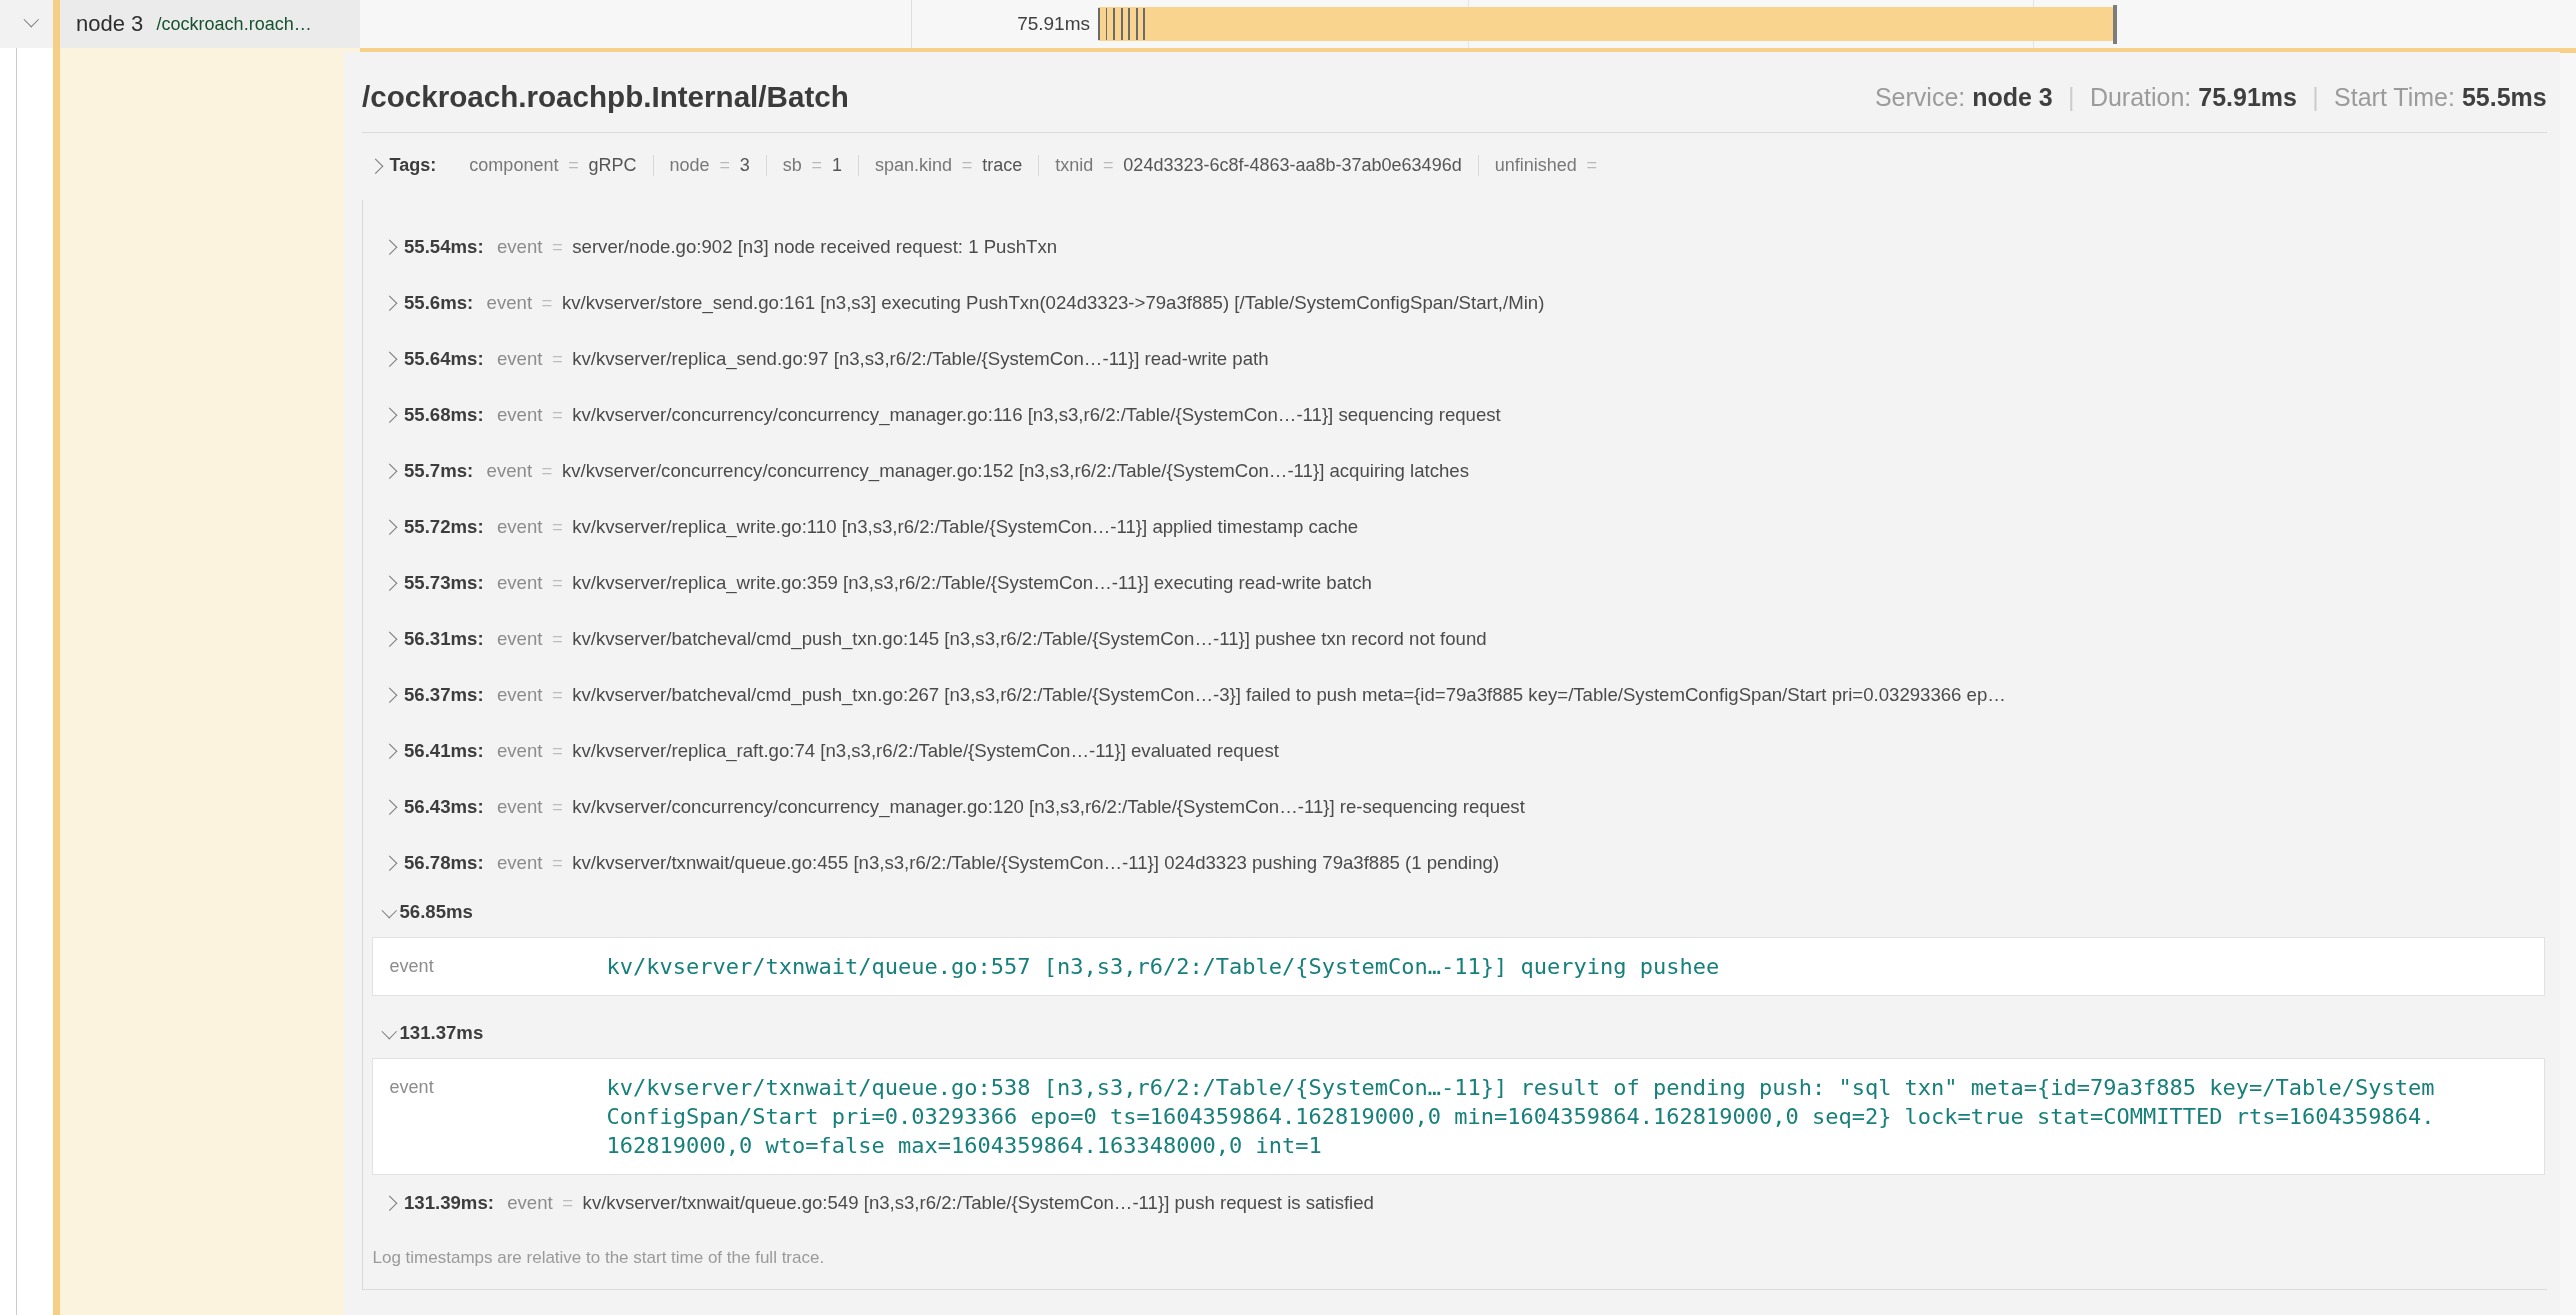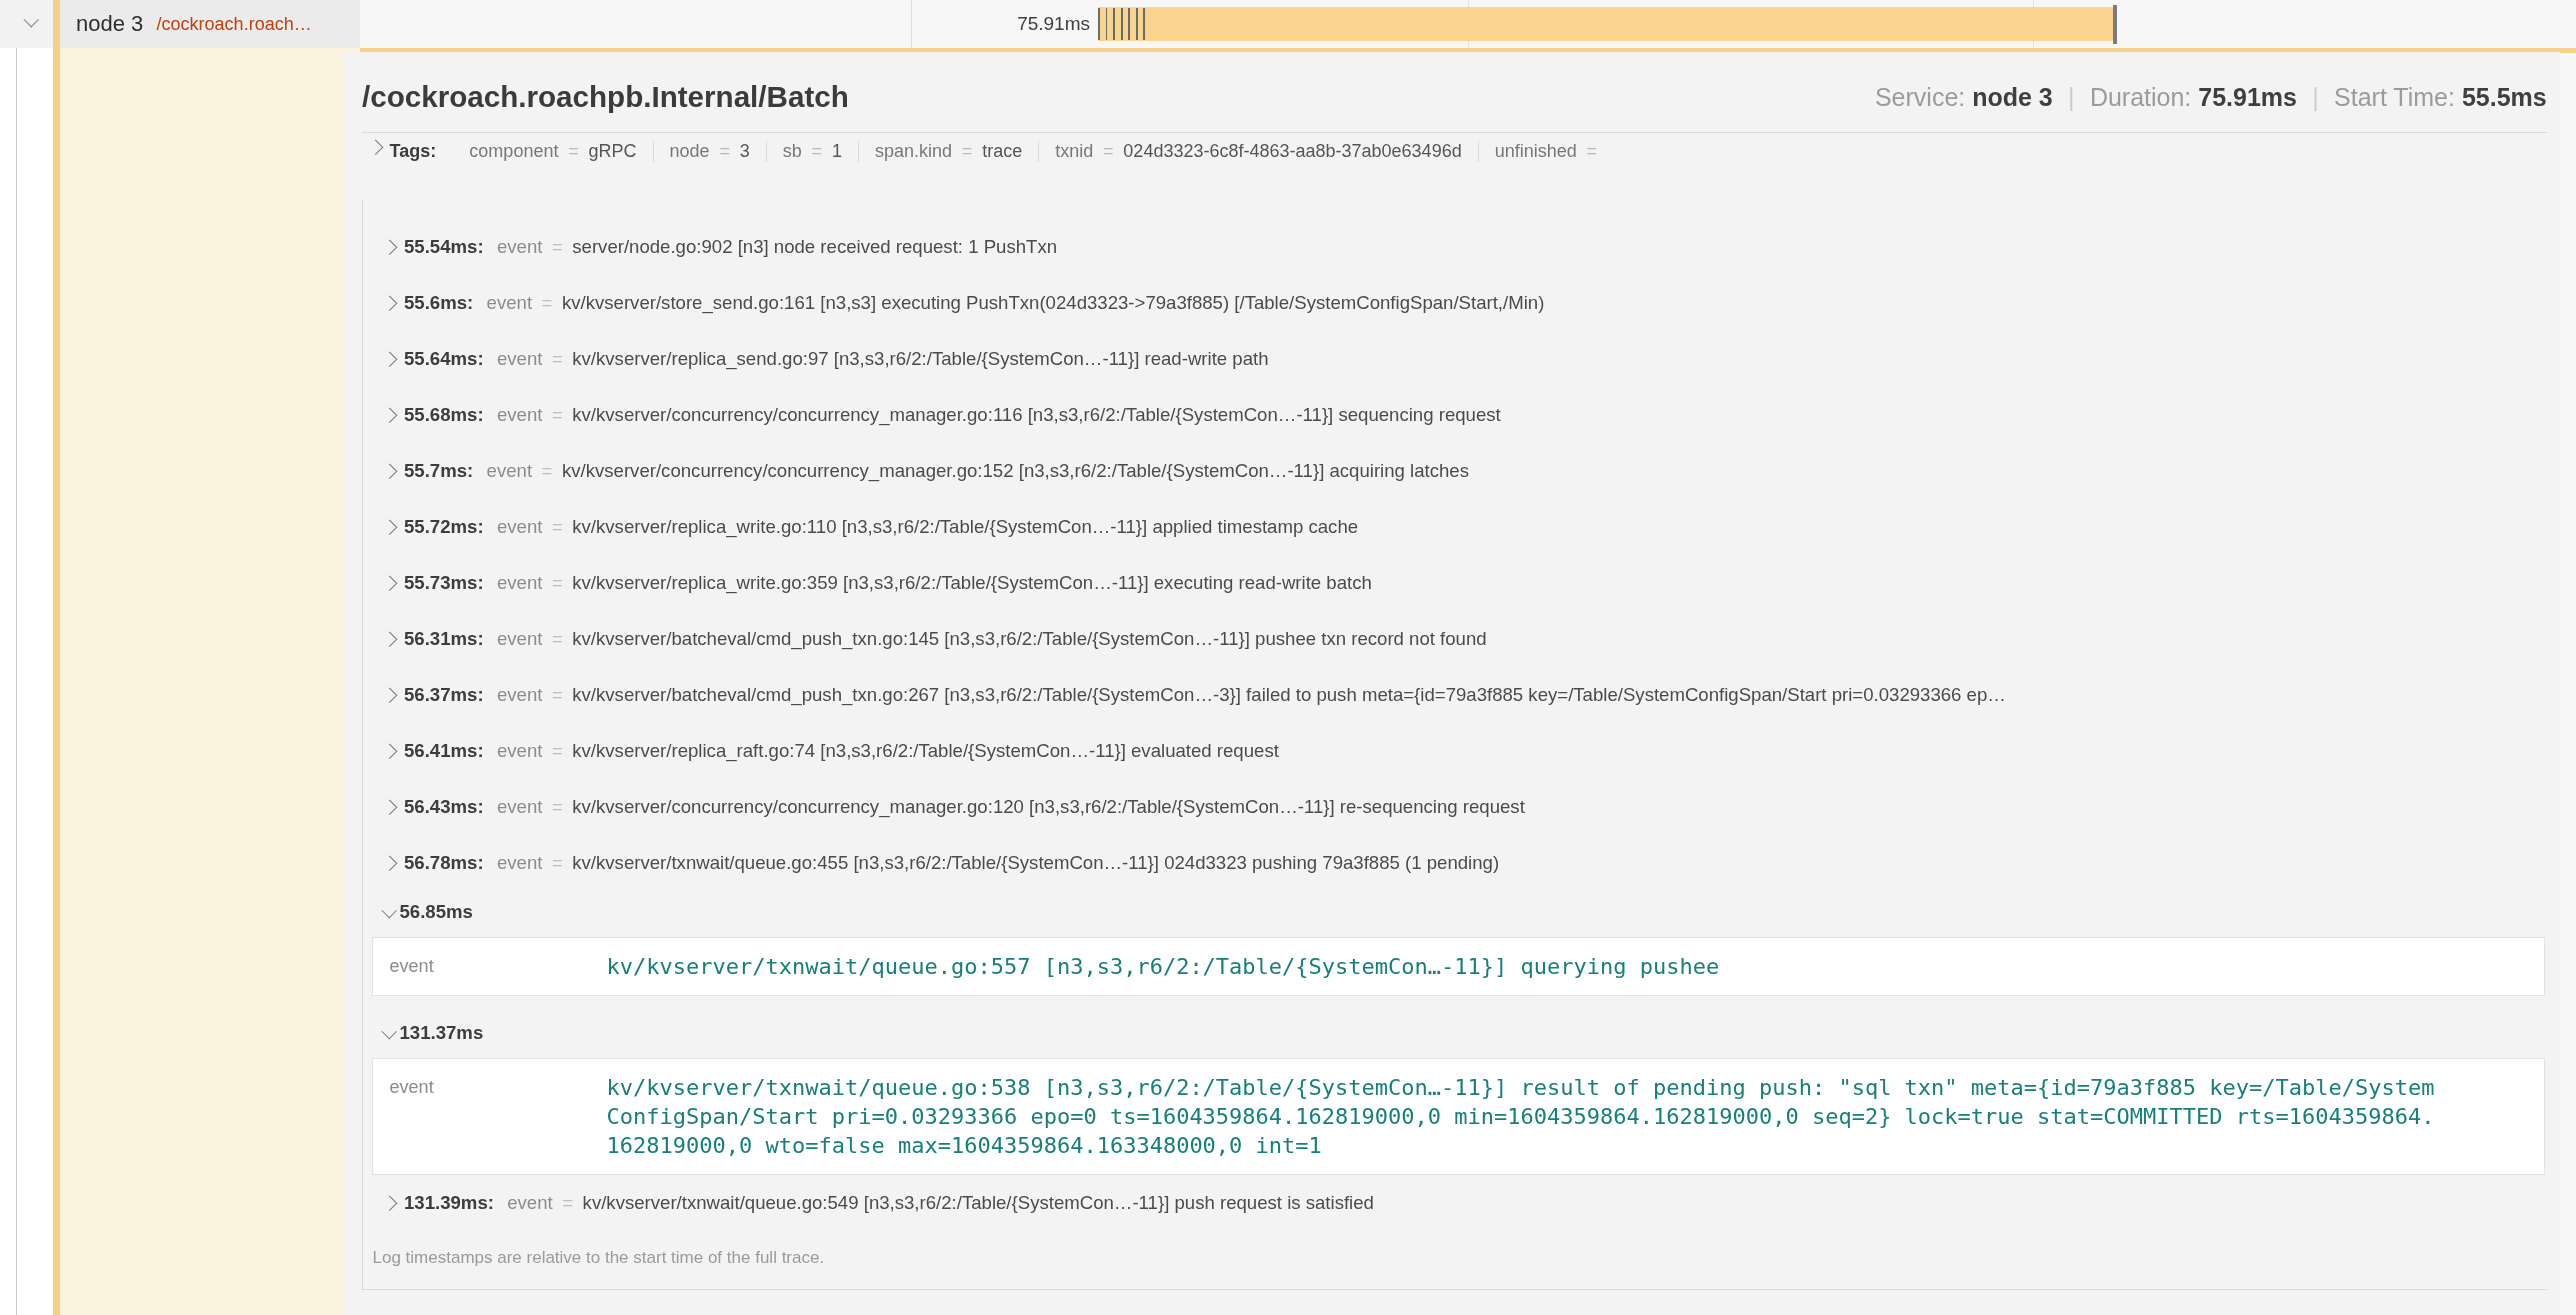--- a/index.html
+++ b/index.html
@@ -7,21 +7,21 @@
               font-family:"Liberation Sans", sans-serif; }
   .abs { position:absolute; }
 
   
   .gutter        { left:0; top:0; width:53px; height:1316px; background:#ffffff; }
   .gutter-line   { left:16px; top:0; width:1px; height:1316px; background:#cccccc; }
   .ruler-left    { left:0; top:0; width:360px; height:48px; background:#f2f2f2; }
   .minimap-row   { left:53px; top:0; width:307px; height:48px; background:#ebebeb;
                    display:flex; align-items:center; gap:13.3px; padding-left:23px; overflow:hidden; }
   .row-label     { font-size:22px; color:#2e2e2e; font-weight:500; white-space:nowrap; }
-  .row-sublabel  { font-size:18px; color:#c2410c; white-space:nowrap; }
+  .row-sublabel  { font-size:18px; color:#14532d; white-space:nowrap; }
   .accent-stripe { left:53px; top:0; width:6.7px; height:1316px; background:var(--stripe,#f6cf87); }
   .cream-col     { left:60px; top:48px; width:300px; height:1268px; background:var(--cream,#fcf3de); }
   .collapse-chev { left:26px; top:18px; }
 
   
   .grid-div   { top:0; width:1px; height:48px; background:#dddddd; }
   .grid-line  { top:0; width:1px; height:48px; background:#e4e4e4; }
   .ruler-label{ left:858px; top:0; width:232px; height:48px; line-height:48px;
                 text-align:right; font-size:19px; color:#3f3f3f; }
   .tickset    { left:1098px; top:7.6px; display:flex; gap:5.7px; }
@@ -35,21 +35,21 @@
   .panel { left:344px; top:52px; width:2216px; height:1263px; background:#f3f3f3;
            padding:0 13.3px 0 18px; overflow:hidden; }
   .panel-header { display:flex; justify-content:space-between; align-items:center;
                   padding:29px 0 19px; border-bottom:1px solid #dadada; }
   .span-title { font-size:29.6px; font-weight:bold; color:#3b3b3b; line-height:32px; }
   .header-info { font-size:25px; color:#9b9b9b; white-space:nowrap; }
   .header-info b { color:#3f3f3f; }
   .info-sep { color:#cccccc; margin:0 15.3px; }
 
   
-  .tags-row { margin-top:7.6px; height:50px; display:flex; align-items:flex-start;
+  .tags-row { margin-top:7.6px; height:50px; display:flex; align-items:center;
               padding-left:7.6px; gap:9.5px; font-size:18px; cursor:pointer; }
   .tags-label { font-weight:bold; color:#3c3c3c; }
   .tag-items { display:flex; align-items:center; margin-left:7.6px; }
   .tag-item { padding:0 16px; white-space:nowrap; }
   .tag-item + .tag-item { border-left:1px solid #d9d9d9; }
   .tag-key { color:#787878; }
   .tag-eq  { color:#b9b9b9; margin:0 4.8px; }
   .tag-value { color:#555555; }
 
   

